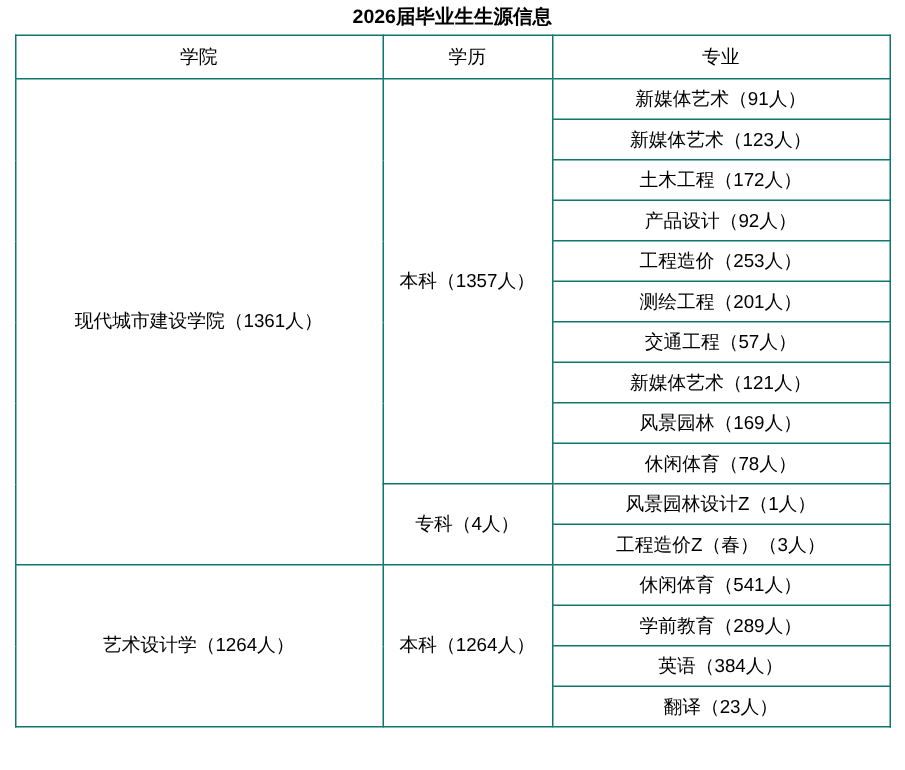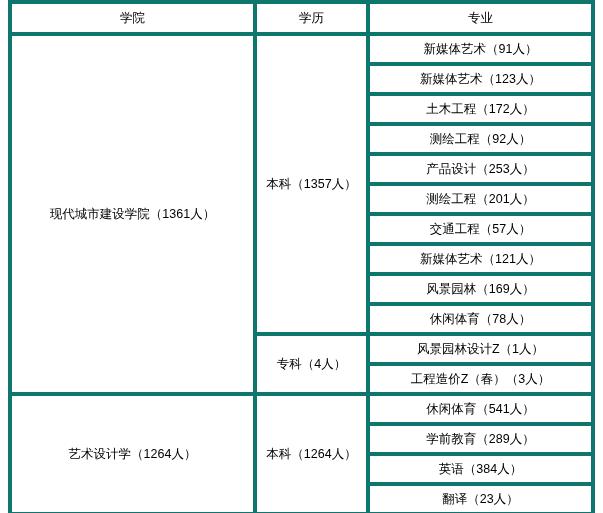--- a/index.html
+++ b/index.html
@@ -30,21 +30,21 @@
     letter-spacing: 0px;
   }
   table.info-table {
     border-collapse: collapse;
     width: 583px;
     margin: 0 auto;
     table-layout: fixed;
   }
   table.info-table th,
   table.info-table td {
-    border: 4px solid #0f766e;
+    border: 1px solid #0f766e;
     text-align: center;
     vertical-align: middle;
     font-size: 12.5px;
     line-height: 15px;
     padding: 3px 2px;
     font-weight: normal;
   }
   table.info-table th {
     height: 22px;
   }
@@ -53,20 +53,21 @@
   }
   col.c-college { width: 245px; }
   col.c-degree  { width: 113px; }
   col.c-major   { width: 225px; }
 </style>
 </head>
 <body>
 
 <div class="page">
 
+  <div class="doc-title">2026届毕业生生源信息</div>
 
   <table class="info-table">
     <colgroup>
       <col class="c-college">
       <col class="c-degree">
       <col class="c-major">
     </colgroup>
     <thead>
       <tr>
         <th>学院</th>
@@ -81,24 +82,24 @@
         <td rowspan="10">本科（1357人）</td>
         <td class="major-cell">新媒体艺术（91人）</td>
       </tr>
       <tr>
         <td class="major-cell">新媒体艺术（123人）</td>
       </tr>
       <tr>
         <td class="major-cell">土木工程（172人）</td>
       </tr>
       <tr>
-        <td class="major-cell">测绘工程（92人）</td>
+        <td class="major-cell">产品设计（92人）</td>
       </tr>
       <tr>
-        <td class="major-cell">产品设计（253人）</td>
+        <td class="major-cell">工程造价（253人）</td>
       </tr>
       <tr>
         <td class="major-cell">测绘工程（201人）</td>
       </tr>
       <tr>
         <td class="major-cell">交通工程（57人）</td>
       </tr>
       <tr>
         <td class="major-cell">新媒体艺术（121人）</td>
       </tr>

